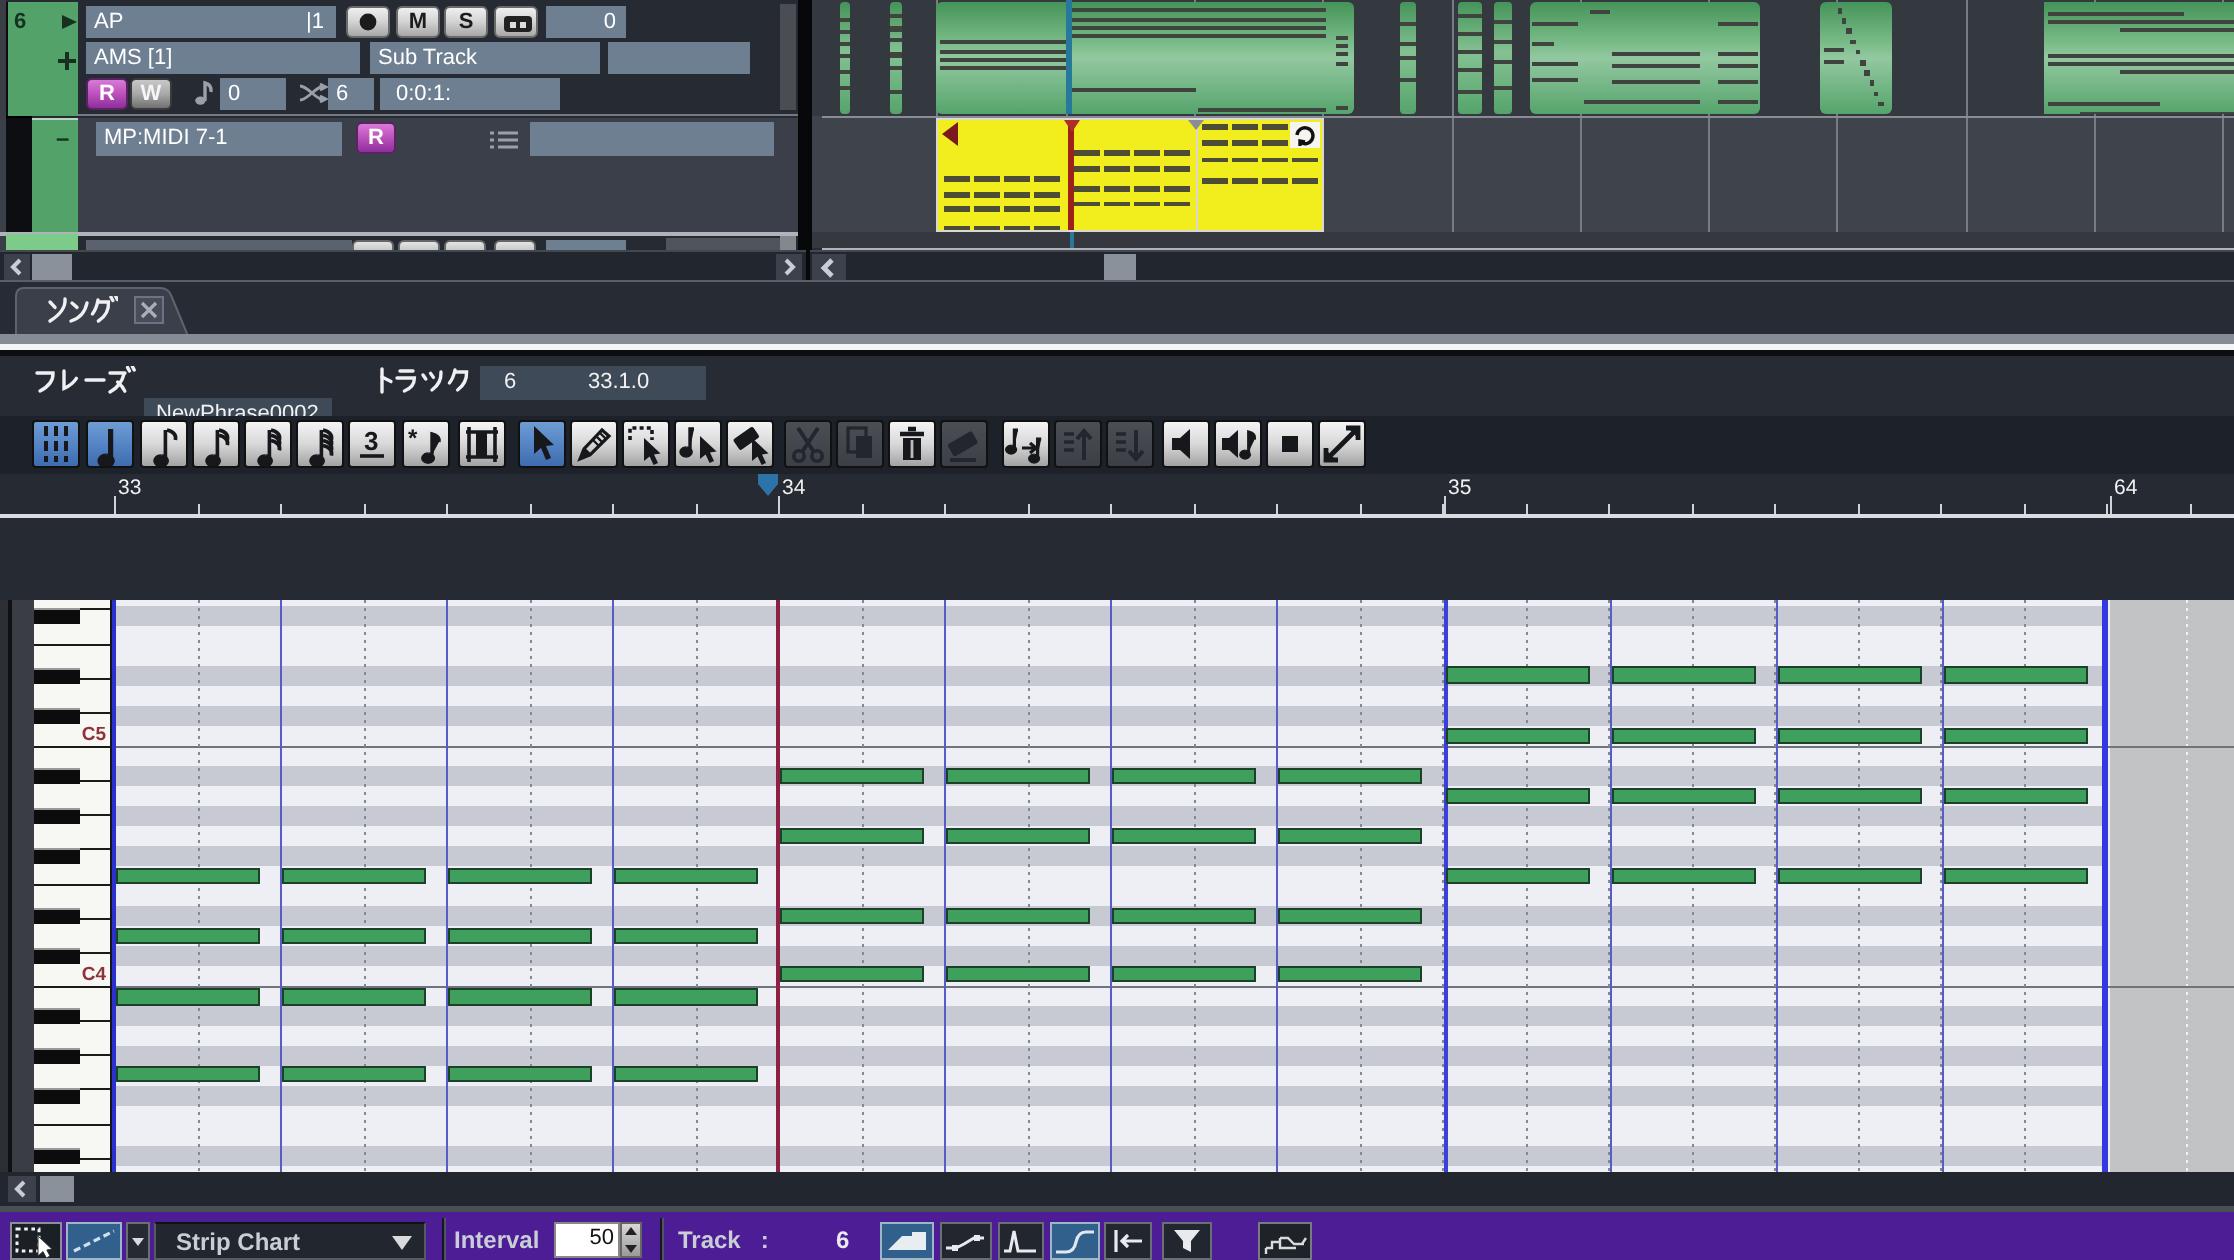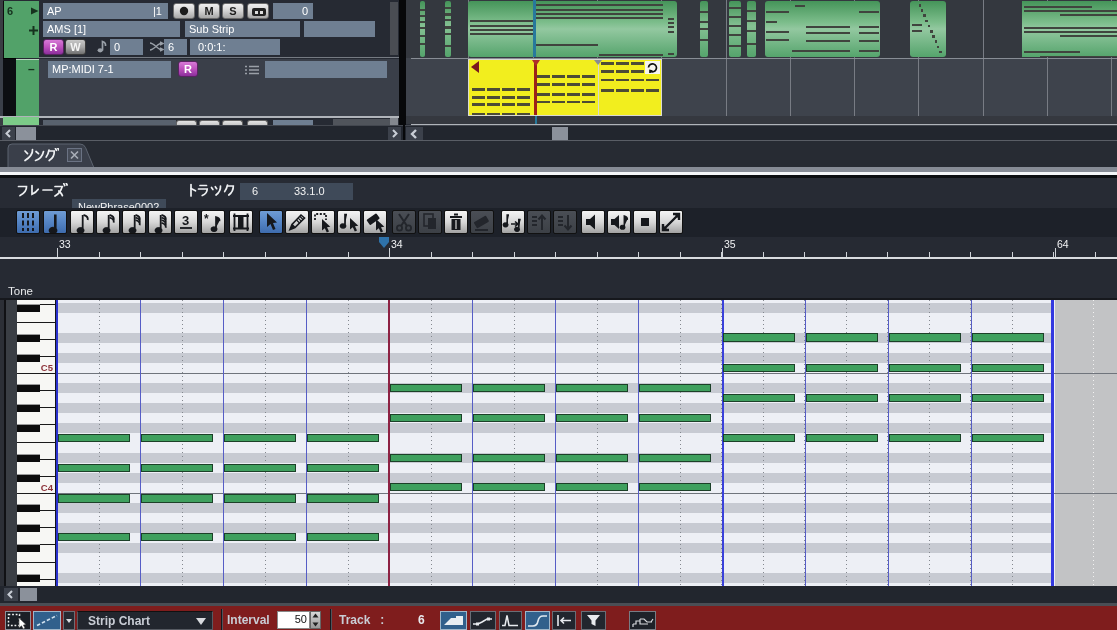--- a/index.html
+++ b/index.html
@@ -48,21 +48,21 @@
       </div>
 <div class="bl" style="left:198px;top:3px;width:22px;height:16px;">M</div>
 <div class="bl" style="left:222px;top:3px;width:22px;height:16px;">S</div>
 <div class="bl" style="left:247px;top:3px;width:22px;height:16px;">
         <div style="position:absolute;left:4px;top:4px;width:14px;height:8px;background:#222;border-radius:2px;"></div>
         <div style="position:absolute;left:6.5px;top:6.5px;width:3px;height:3px;background:#ddd;"></div>
         <div style="position:absolute;left:12px;top:6.5px;width:3px;height:3px;background:#ddd;"></div>
       </div>
 <div class="f" style="left:273px;top:3px;width:40px;height:16px;padding-left:0;padding-right:5px;text-align:right;">0</div>
 <div class="f" style="left:43px;top:21px;width:137px;height:16px;">AMS [1]</div>
-<div class="f" style="left:185px;top:21px;width:115px;height:16px;">Sub Strip</div>
+<div class="f" style="left:185px;top:21px;width:115px;height:16px;">Sub Track</div>
 <div class="f" style="left:304px;top:21px;width:71px;height:16px;"></div>
 <div style="left:43px;top:39px;width:21px;height:16px;background:linear-gradient(180deg,#d77ad7 0%,#bc50bc 50%,#8d2f9d 100%);border:1px solid #5a2362;border-radius:3px;color:#fff;font-weight:bold;font-size:11px;text-align:center;line-height:14px;">R</div>
 <div style="left:65px;top:39px;width:21px;height:16px;background:linear-gradient(180deg,#c8c8c8 0%,#a8a8a8 50%,#707070 100%);border:1px solid #3a3a3a;border-radius:3px;color:#f5f5f5;font-weight:bold;font-size:11px;text-align:center;line-height:14px;">W</div>
 <svg style="position:absolute;left:97px;top:40px;" width="11" height="13" viewBox="0 0 11 13">
         <ellipse cx="3.2" cy="10.3" rx="2.6" ry="2.1" fill="#9aa0a8"></ellipse>
         <path d="M5.5,10.5 V1.5 q3.5,1 3,4.5" stroke="#9aa0a8" stroke-width="1.7" fill="none"></path>
       </svg>
 <div class="f" style="left:110px;top:39px;width:33px;height:16px;">0</div>
 <svg style="position:absolute;left:149px;top:41px;" width="15" height="11" viewBox="0 0 15 11">
         <path d="M1,2 C5,2 9,9 13,9 M1,9 C5,9 9,2 13,2 M11,1 l3,1.5 -3,1.5 M11,7 l3,1.5 -3,1.5" stroke="#9aa0a8" stroke-width="1.4" fill="none"></path>
@@ -518,24 +518,20 @@
 <div style="left:59px;top:1px;width:24px;height:11px;color:#f0f1f3;font-size:10.5px;">33</div>
 <div style="left:389px;top:11px;width:1px;height:9px;background:#cfd3d8;"></div>
 <div style="left:391px;top:1px;width:24px;height:11px;color:#f0f1f3;font-size:10.5px;">34</div>
 <div style="left:722px;top:11px;width:1px;height:9px;background:#cfd3d8;"></div>
 <div style="left:724px;top:1px;width:24px;height:11px;color:#f0f1f3;font-size:10.5px;">35</div>
 <div style="left:1055px;top:11px;width:1px;height:9px;background:#cfd3d8;"></div>
 <div style="left:1057px;top:1px;width:24px;height:11px;color:#f0f1f3;font-size:10.5px;">64</div>
 <svg style="position:absolute;left:378px;top:0px;" width="12" height="12" viewBox="0 0 12 12">
         <path d="M1,0 H11 V5 L6,11 L1,5 Z" fill="#2e72aa"></path>
       </svg>
-</div>
-<div style="left:0;top:259px;width:1117px;height:41px;background:#262a33;">
-<div style="left:8px;top:26px;width:40px;height:13px;color:#e8eaec;font-size:11.5px;">Tone</div>
-<div style="left:0;top:39px;width:1117px;height:2px;background:#16181d;"></div>
 </div>
 <div style="left:0;top:300px;width:1117px;height:286px;background:#edeff5;overflow:hidden;">
 <div style="left:0;top:0;width:4px;height:286px;background:#2c2f36;"></div>
 <div style="left:4px;top:0;width:2px;height:286px;background:#101114;"></div>
 <div style="left:6px;top:0;width:11px;height:286px;background:#3a3e44;"></div>
 <div style="left:17px;top:0;width:38px;height:286px;background:#f7f7f4;"></div>
 <div style="left:55px;top:0;width:2px;height:286px;background:#14161a;"></div>
 <div style="left:17px;top:4.4px;width:38px;height:1px;background:#1a1a1a;"></div>
 <div style="left:17px;top:21.6px;width:38px;height:1px;background:#1a1a1a;"></div>
 <div style="left:17px;top:38.7px;width:38px;height:1px;background:#1a1a1a;"></div>
@@ -669,21 +665,21 @@
 <div style="left:971.5px;top:133.5px;width:72px;height:8.5px;background:#3fa05e;border:1px solid #1c4028;"></div>
 </div>
 <div style="left:0;top:586px;width:1117px;height:17px;background:#22262e;">
 <div style="left:4px;top:2px;width:14px;height:13px;background:#3c414b;">
         <svg width="13" height="13" viewBox="0 0 13 13">
           <path d="M8,3 L4.5,6.5 L8,10" stroke="#c9ced6" stroke-width="2" fill="none"></path>
         </svg>
       </div>
 <div style="left:20px;top:2px;width:17px;height:13px;background:#8b919b;"></div>
 </div>
-<div style="left:0;top:603px;width:1117px;height:27px;background:#7f1d1d;border-top:3px solid #4a4e55;">
+<div style="left:0;top:603px;width:1117px;height:27px;background:#4c1d95;border-top:3px solid #4a4e55;">
 <div style="left:5px;top:5px;width:26px;height:19px;background:#1b1f26;border:1px solid #8a8f99;">
 <svg width="24" height="17" viewBox="0 0 24 17">
           <g stroke="#f2f2f2" stroke-width="1.5" stroke-dasharray="1.8 1.8" fill="none">
             <rect x="2.5" y="2.5" width="11" height="11"></rect>
           </g>
           <path d="M13,6 L13,16 L15.5,13.8 L17.2,17 L19,16 L17.4,13 L20,12.6 Z" fill="#fff" stroke="#333" stroke-width="0.5"></path>
         </svg>
       </div>
 <div style="left:33px;top:5px;width:28px;height:19px;background:#31608c;border:1px solid #9fb6c9;">
 <svg width="26" height="17" viewBox="0 0 26 17">

